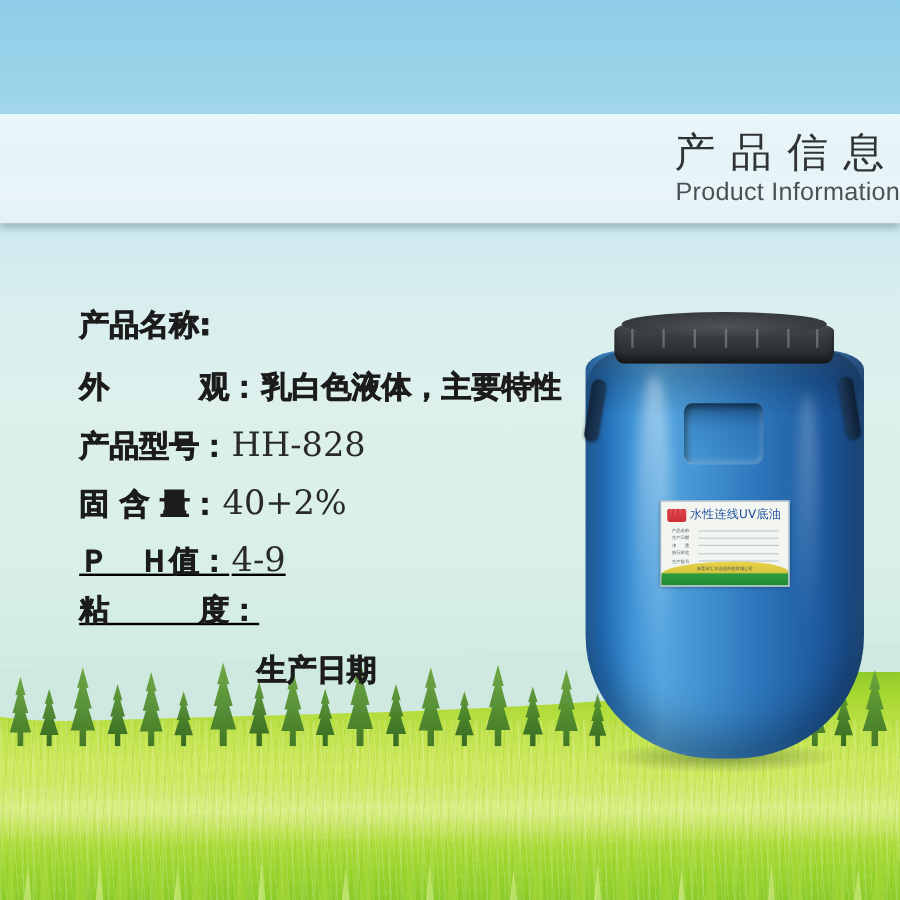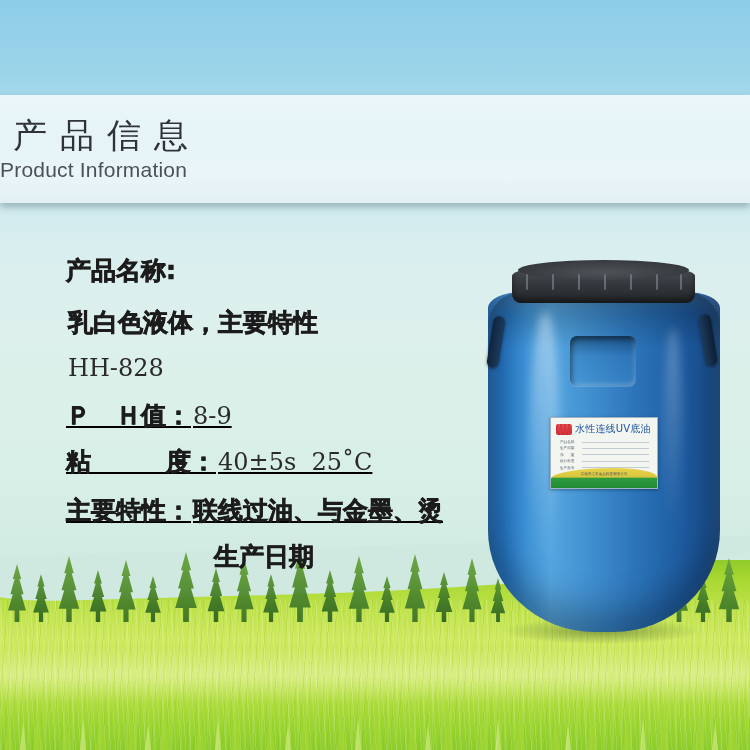--- a/index.html
+++ b/index.html
@@ -59,25 +59,25 @@
     position:absolute; bottom:0;
     background:linear-gradient(180deg,#6aa53c 0%, #4f8a2e 55%, #3d7325 100%);
     clip-path:polygon(50% 0%, 64% 26%, 58% 26%, 72% 52%, 64% 52%, 80% 80%, 58% 80%,
                       58% 100%, 42% 100%, 42% 80%, 20% 80%, 36% 52%, 28% 52%, 42% 26%, 36% 26%);
     opacity:.95;
   }
   .tree.dark { background:linear-gradient(180deg,#5d9a33 0%,#3f7726 60%,#2f6420 100%); }
 
   
   .banner {
-    position:absolute; left:0; top:95px; width:100%; height:108px;
+    position:absolute; left:0; top:95px; width:100%; height:91px;
     background:linear-gradient(180deg,#eaf6f9 0%, #e6f4f7 40%, #e9f5f8 75%, #e2f0f4 100%);
     box-shadow:0 4px 7px rgba(40,70,80,0.34);
     display:flex; flex-direction:column;
-    align-items:flex-start; justify-content:center;
+    align-items:flex-end; justify-content:center;
   }
   .banner-cn {
     font-size:34px; color:#2f3336; letter-spacing:13px;
     font-weight:400; line-height:1.12; text-indent:13px;
     font-family:"DejaVu Sans","Liberation Sans", sans-serif;
   }
   .banner-en {
     font-size:21px; color:#4b5155; letter-spacing:.2px;
     margin-top:3px; font-family:"Liberation Sans", sans-serif;
   }
@@ -86,21 +86,21 @@
   .specs { position:absolute; left:22px; top:258px; width:470px;margin-left:44px; }
   .spec-row { display:flex; align-items:baseline; height:48px; }
   .spec-label {
     font-family:"DejaVu Sans","Liberation Sans", sans-serif;
     font-weight:bold; font-size:25px; color:#1c1c1c;
     white-space:pre; letter-spacing:0px; line-height:1;
     -webkit-text-stroke:0.7px #1c1c1c;
   }
   .spec-value {
     font-family:"DejaVu Serif","Liberation Serif", serif;
-    font-size:24px; color:#2a2a2a; margin-left:2px; white-space:pre;
+    font-size:28px; color:#2a2a2a; margin-left:2px; white-space:pre;
   }
   .spec-value.cn {
     font-family:"DejaVu Sans","Liberation Sans", sans-serif;
     font-weight:bold; font-size:25px; color:#1c1c1c;
     -webkit-text-stroke:0.7px #1c1c1c;
   }
   .spec-row.tight { height:46px;text-decoration:underline; }
   .spec-cont {
     margin-left:148px; font-family:"DejaVu Sans","Liberation Sans", sans-serif;
     font-weight:bold; font-size:25px; color:#1c1c1c; height:46px;
@@ -283,36 +283,37 @@
   <div class="banner">
     <div class="banner-cn">产品信息</div>
     <div class="banner-en">Product Information</div>
   </div>
 
   <div class="specs">
     <div class="spec-row">
       <span class="spec-label">产品名称:</span>
     </div>
     <div class="spec-row">
+      <span class="spec-label">外　　　观：</span>
       <span class="spec-value cn">乳白色液体，主要特性</span>
     </div>
     <div class="spec-row">
+      <span class="spec-label">产品型号：</span>
       <span class="spec-value">HH-828</span>
+    </div>
+    <div class="spec-row">
+      <span class="spec-label">固 含 量：</span>
+      <span class="spec-value">40+2%</span>
     </div>
     <div class="spec-row tight">
       <span class="spec-label">Ｐ　Ｈ值：</span>
-      <span class="spec-value">8-9</span>
+      <span class="spec-value">4-9</span>
     </div>
     <div class="spec-row tight">
       <span class="spec-label">粘　　　度：</span>
-      <span class="spec-value">40±5s  25˚C</span>
-    </div>
-    <div class="spec-row tight">
-      <span class="spec-label">主要特性：</span>
-      <span class="spec-value cn">联线过油、与金墨、烫</span>
     </div>
     <div class="spec-cont">生产日期</div>
   </div>
 
   <div class="barrel-wrap">
     <div class="barrel-shadow"></div>
     <div class="body"></div>
     <div class="body-top-shade"></div>
     <div class="body-gloss"></div>
     <div class="body-gloss2"></div>

